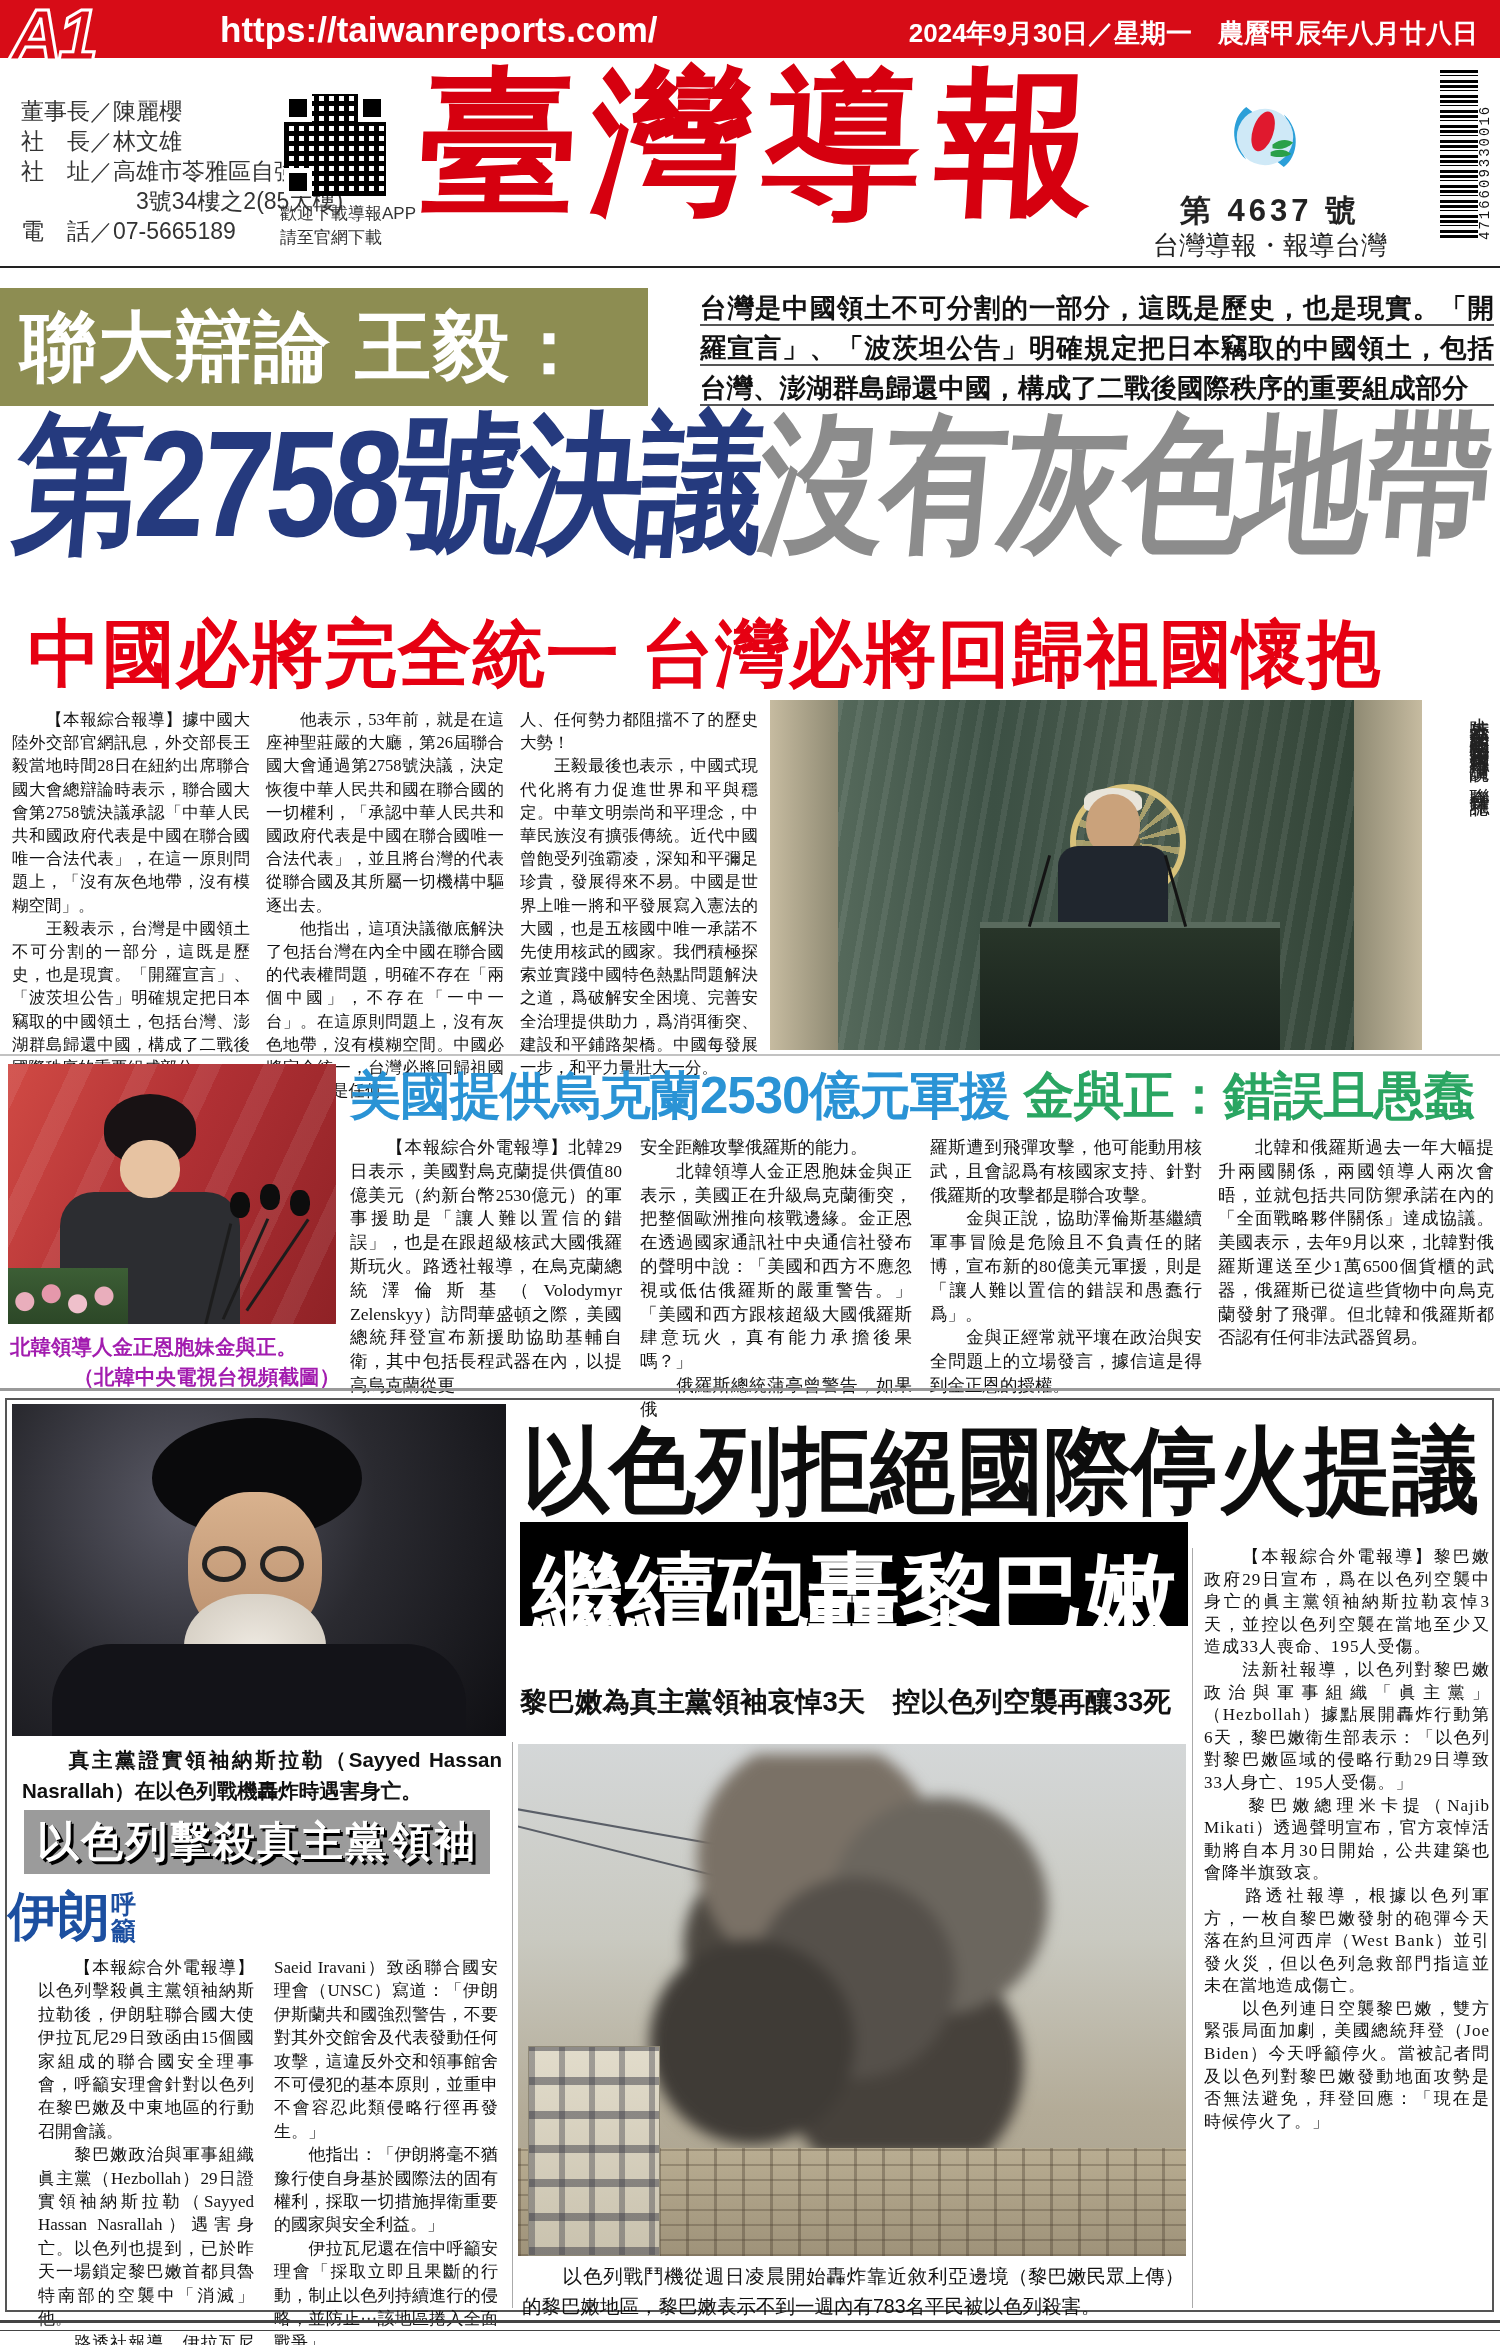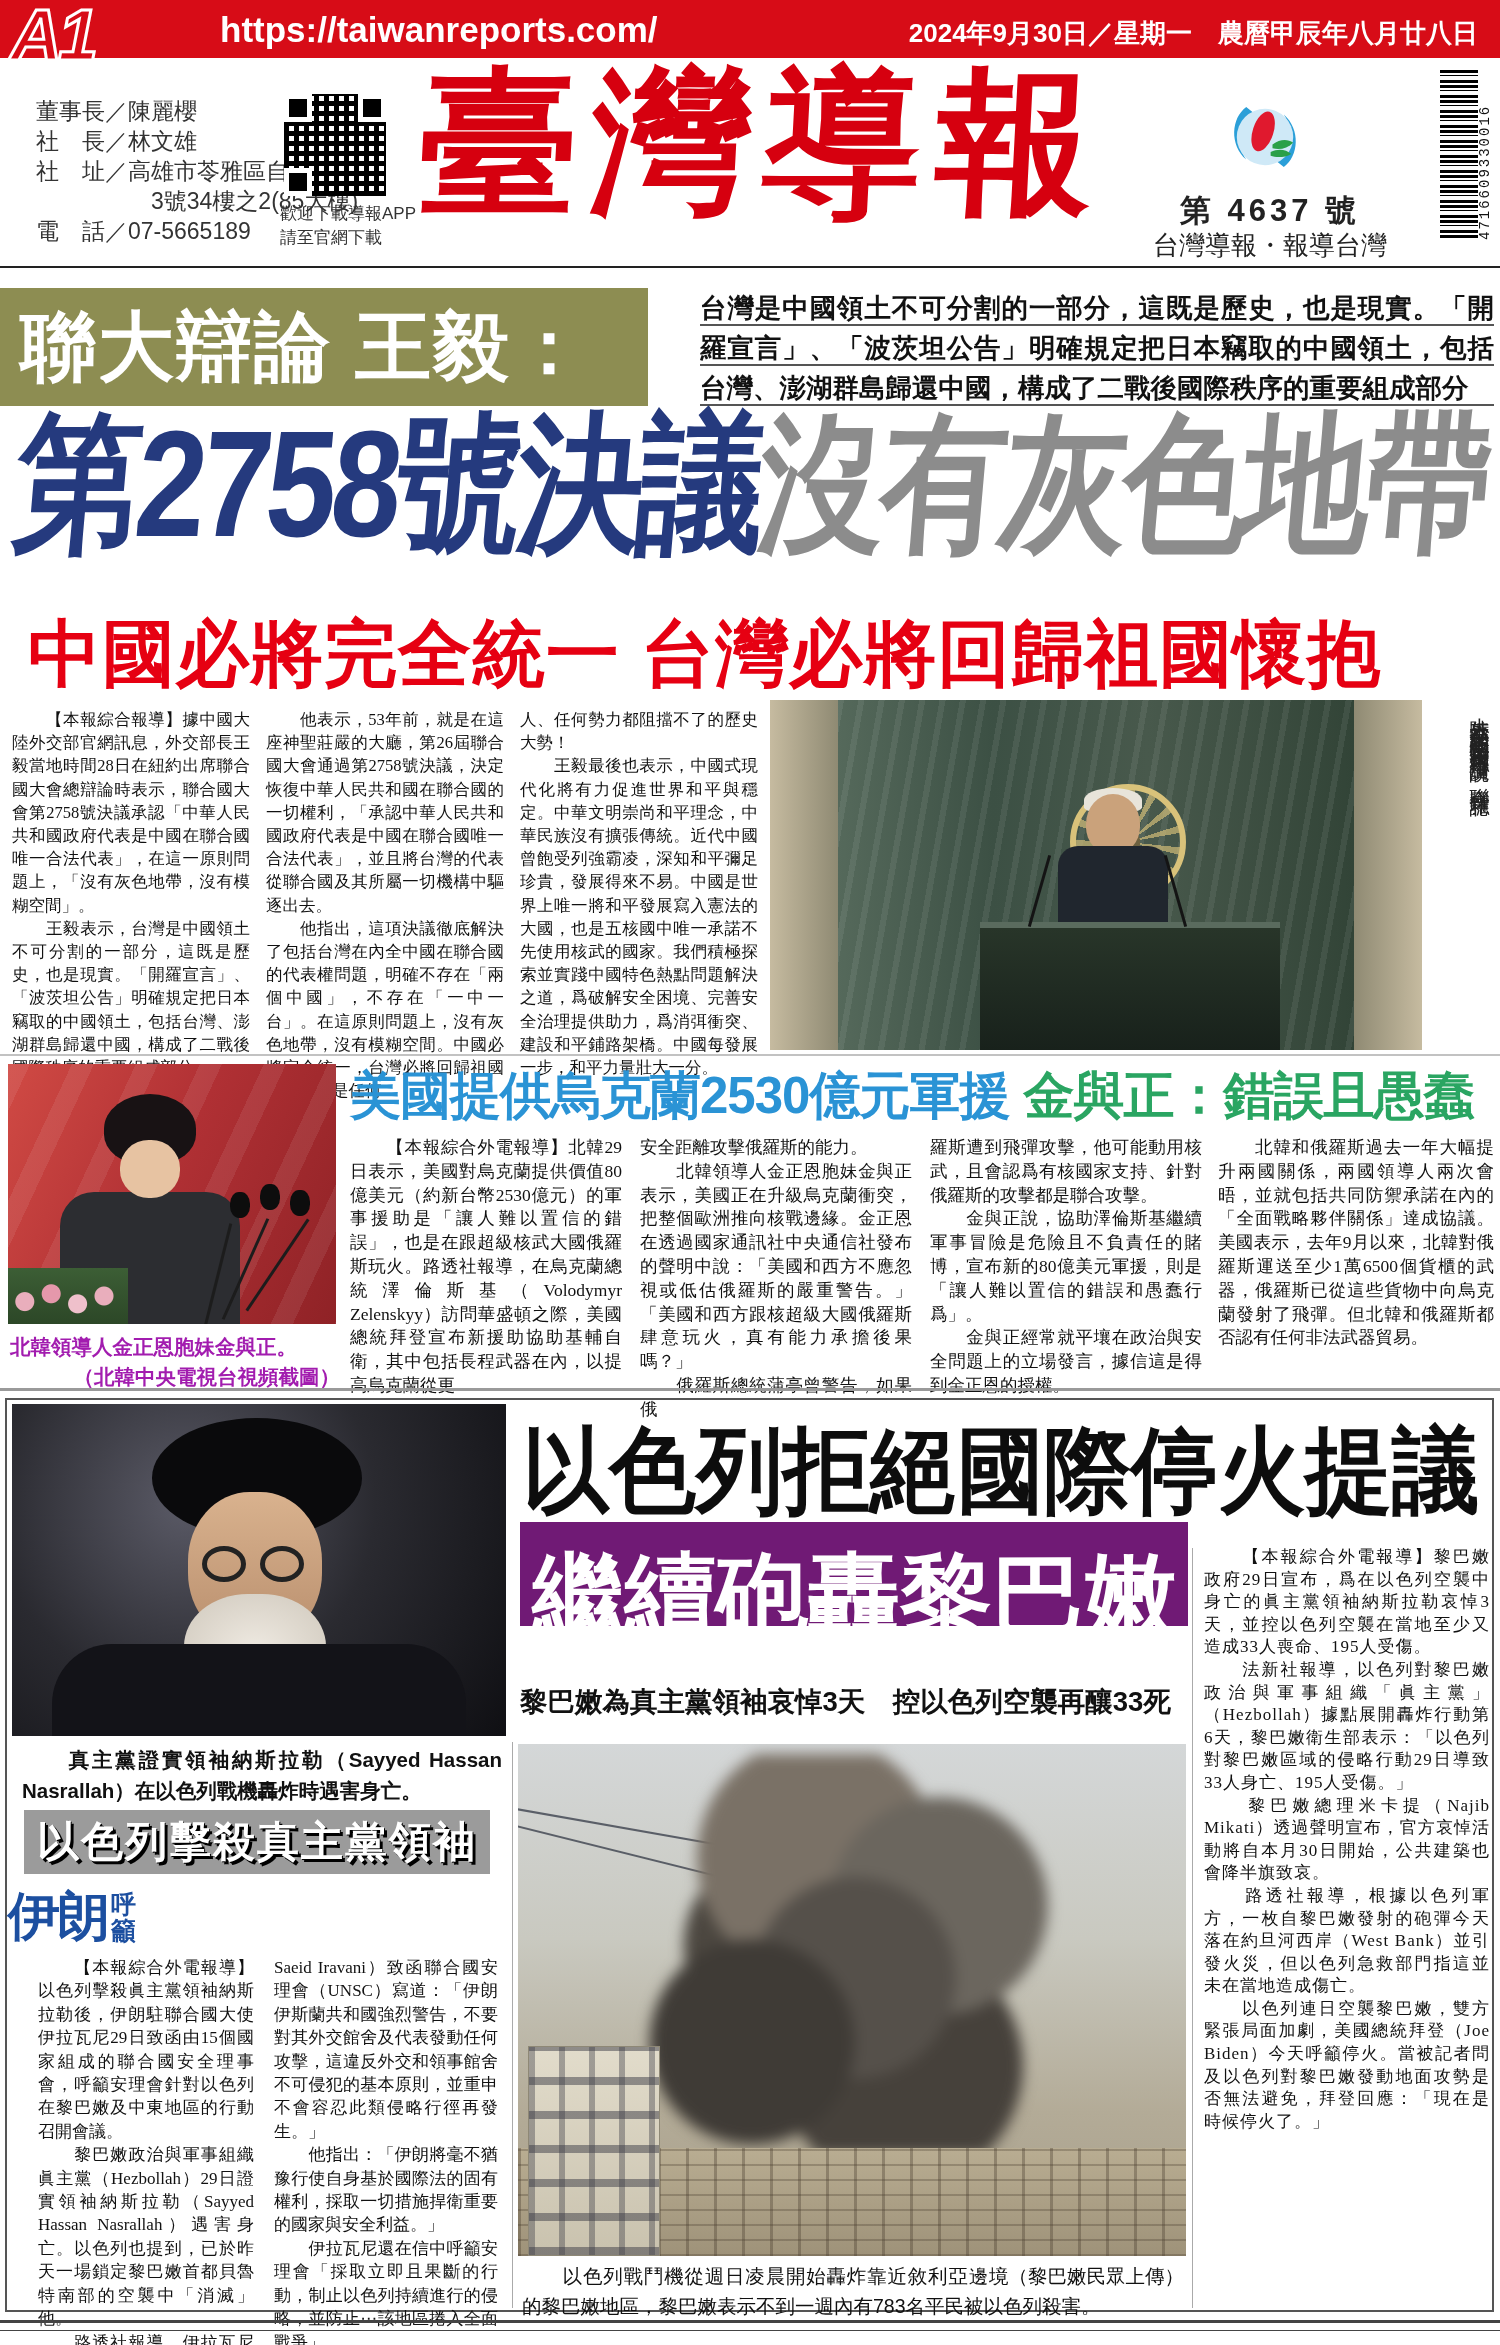--- a/index.html
+++ b/index.html
@@ -13,21 +13,21 @@
 
   
   .topbar { left:0; top:0; width:1500px; height:58px; background:#d70c17; overflow:visible; z-index:5;}
   .a1 { left:10px; top:-6px; font-family:"Liberation Sans",sans-serif; font-weight:900; font-style:italic;
         font-size:72px; color:#d70c17; -webkit-text-stroke:3px #ffffff; letter-spacing:-4px;}
   .sec { left:102px; top:6px; font-family:"Liberation Sans",sans-serif; font-weight:400; font-size:42px; color:#ffffff;margin-top:44px;}
   .url { left:220px; top:10px; font-family:"Liberation Sans",sans-serif; font-weight:700; font-size:35px; color:#fff;}
   .date { right:22px; top:16px; font-family:"Liberation Sans",sans-serif; font-weight:600; font-size:26px; color:#fff;}
 
   
-  .pub-lines { left:36px; top:96px; width:260px; font-family:"Liberation Sans",sans-serif; font-size:23px; color:#333; }
+  .pub-lines { left:21px; top:96px; width:260px; font-family:"Liberation Sans",sans-serif; font-size:23px; color:#333; }
   .pub-lines .para { text-align:left; line-height:30px; white-space:nowrap; }
   .qr { left:284px; top:94px; width:102px; height:102px; background:#fff;
         background-image: repeating-linear-gradient(0deg,#000 0 5px,transparent 5px 10px),
                           repeating-linear-gradient(90deg,#000 0 5px,#fff 5px 10px); }
   .qr .f { position:absolute; width:28px; height:28px; background:#000;
            box-shadow: inset 0 0 0 5px #fff, inset 0 0 0 10px #000; }
   .qr .f.tl{left:0;top:0}.qr .f.tr{right:0;top:0}.qr .f.bl{left:0;bottom:0}
   .qr-cap { left:280px; top:202px; width:180px; font-family:"Liberation Sans",sans-serif; font-size:17px; line-height:24px; color:#333;}
   .mast-title { left:420px; top:62px; width:720px; font-size:158px; line-height:160px; font-weight:900;
                 color:#d6000f; letter-spacing:14px; font-family:"DejaVu Serif","Liberation Serif",serif;
@@ -135,21 +135,21 @@
   .isr-col { top:1956px; font-size:17px; line-height:23.4px; color:#111;}
   .isr-col .para{text-align:justify;}
   .ic1{left:38px;width:216px;} .ic2{left:274px;width:224px;}
   .vrule { width:0; border-left:1.5px solid #aaa; }
   .vr1 { left:512px; top:1742px; height:566px; }
   .vr2 { left:1192px; top:1548px; height:760px; }
 
   .isr-headline { left:522px; top:1408px; white-space:nowrap; font-family:"Liberation Sans",sans-serif;
                   font-weight:900; font-size:87px; color:#0d0d0d; letter-spacing:0px;
                   transform:scaleY(1.08); transform-origin:left top;}
-  .banner { left:520px; top:1522px; width:668px; height:104px; background:#701a75; color:#fff;
+  .banner { left:520px; top:1522px; width:668px; height:104px; background:#000000; color:#fff;
             text-align:center; font-family:"Liberation Sans",sans-serif; font-weight:900;
             font-size:92px; line-height:146px; letter-spacing:0px; white-space:nowrap;}
   .isr-sub { left:520px; top:1684px; width:668px; white-space:nowrap; font-family:"Liberation Sans",sans-serif;
              font-weight:900; font-size:27.5px; color:#111;}
 
   .photo-smoke { left:518px; top:1744px; width:668px; height:512px; overflow:hidden;
       background: linear-gradient(#d4d7d8 0%, #c9c9c0 38%, #b3ab97 72%, #a79e8a 100%);}
   .smoke-plume { position:absolute; left:14%; top:2%; width:70%; height:78%; filter:blur(7px);
       background: radial-gradient(circle at 30% 72%, #3f3b36 0 23%, transparent 24%),
                   radial-gradient(circle at 52% 56%, #55504a 0 30%, transparent 31%),

